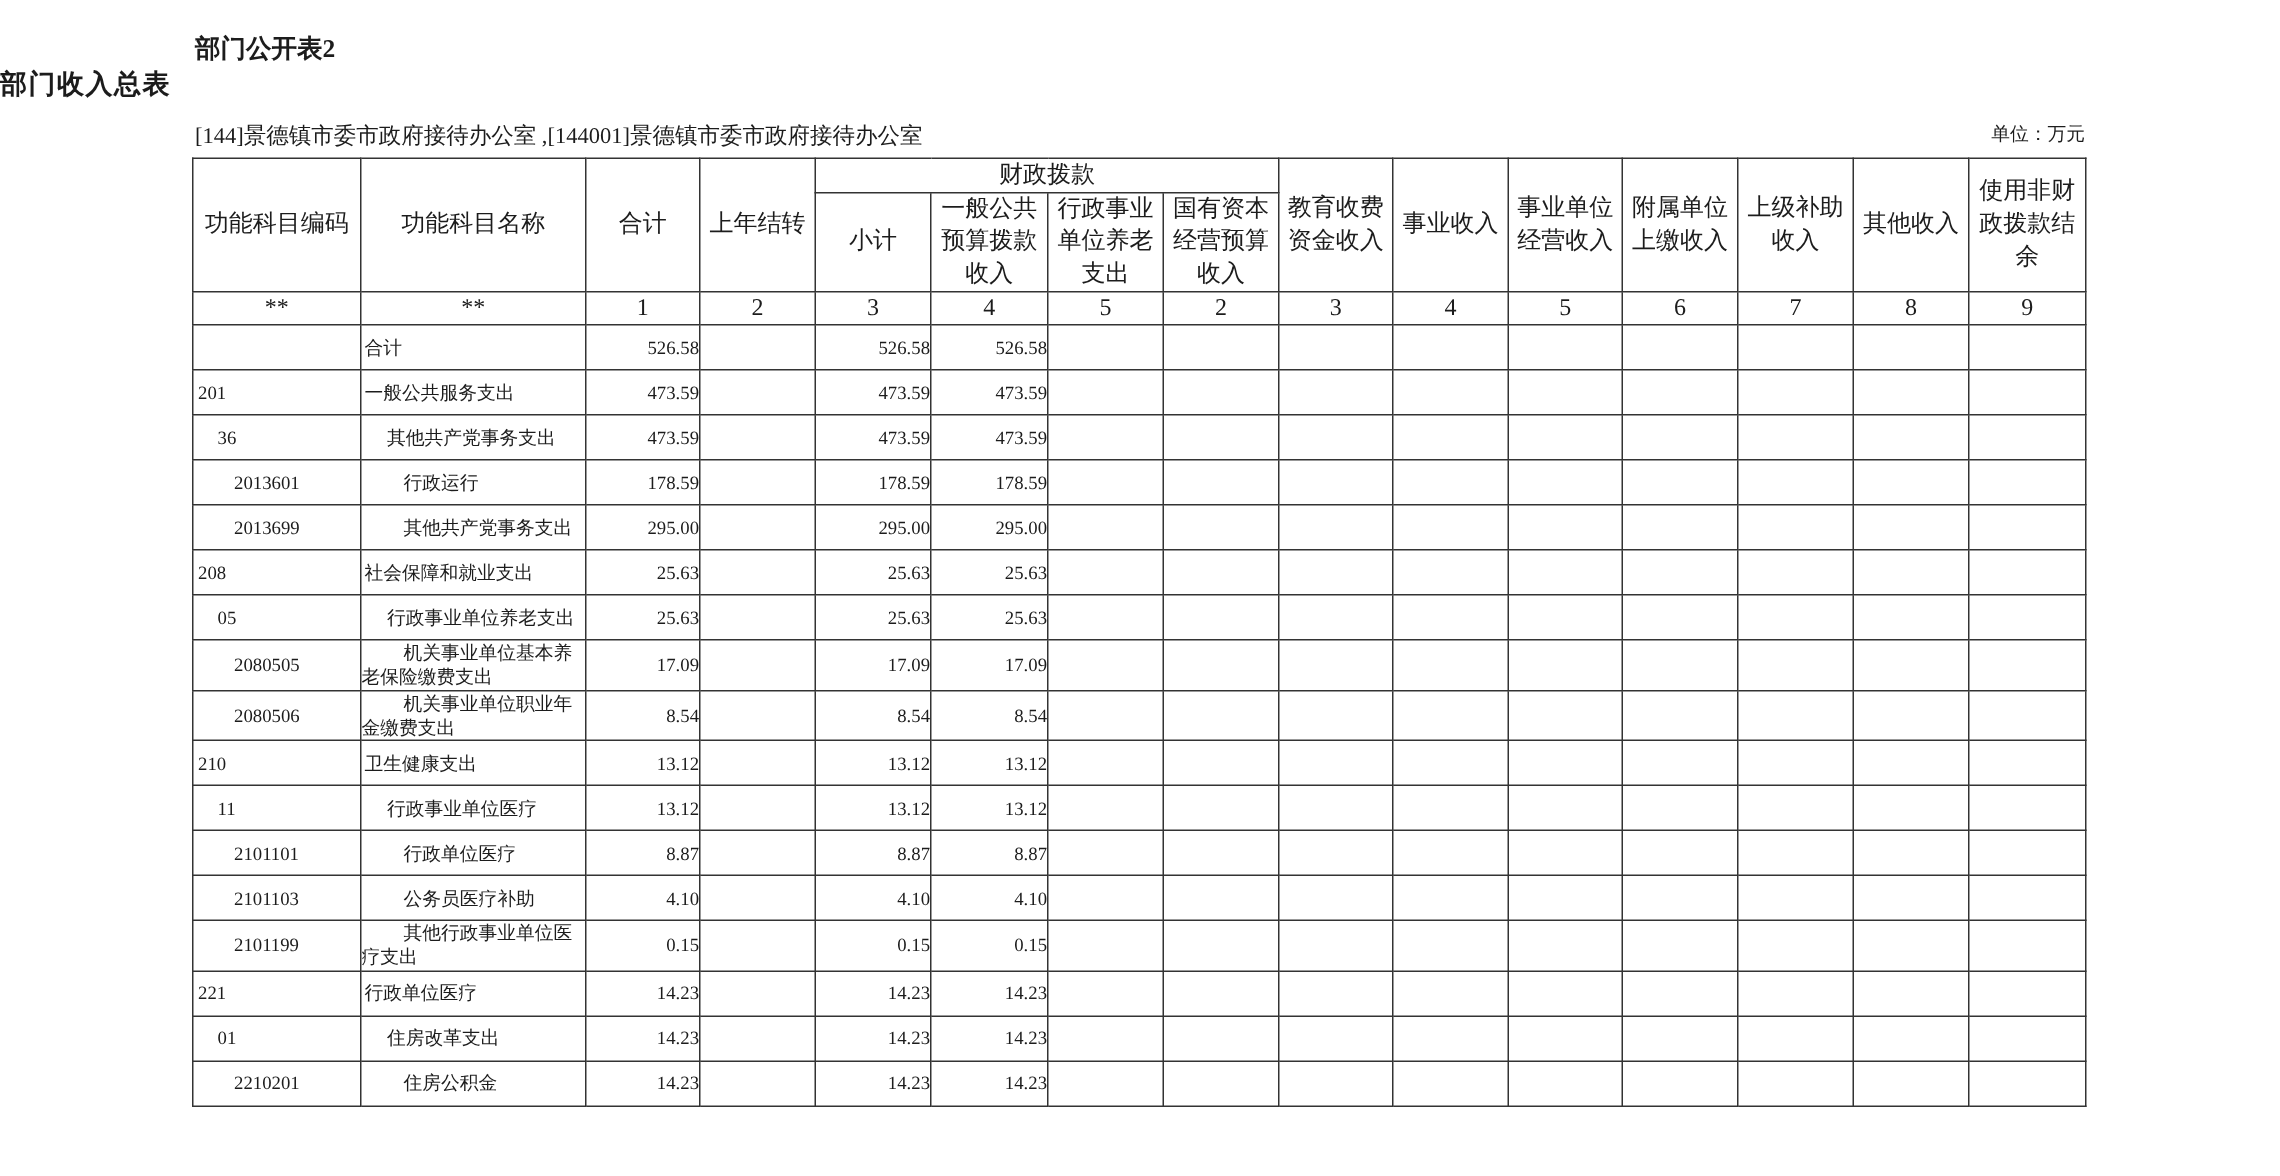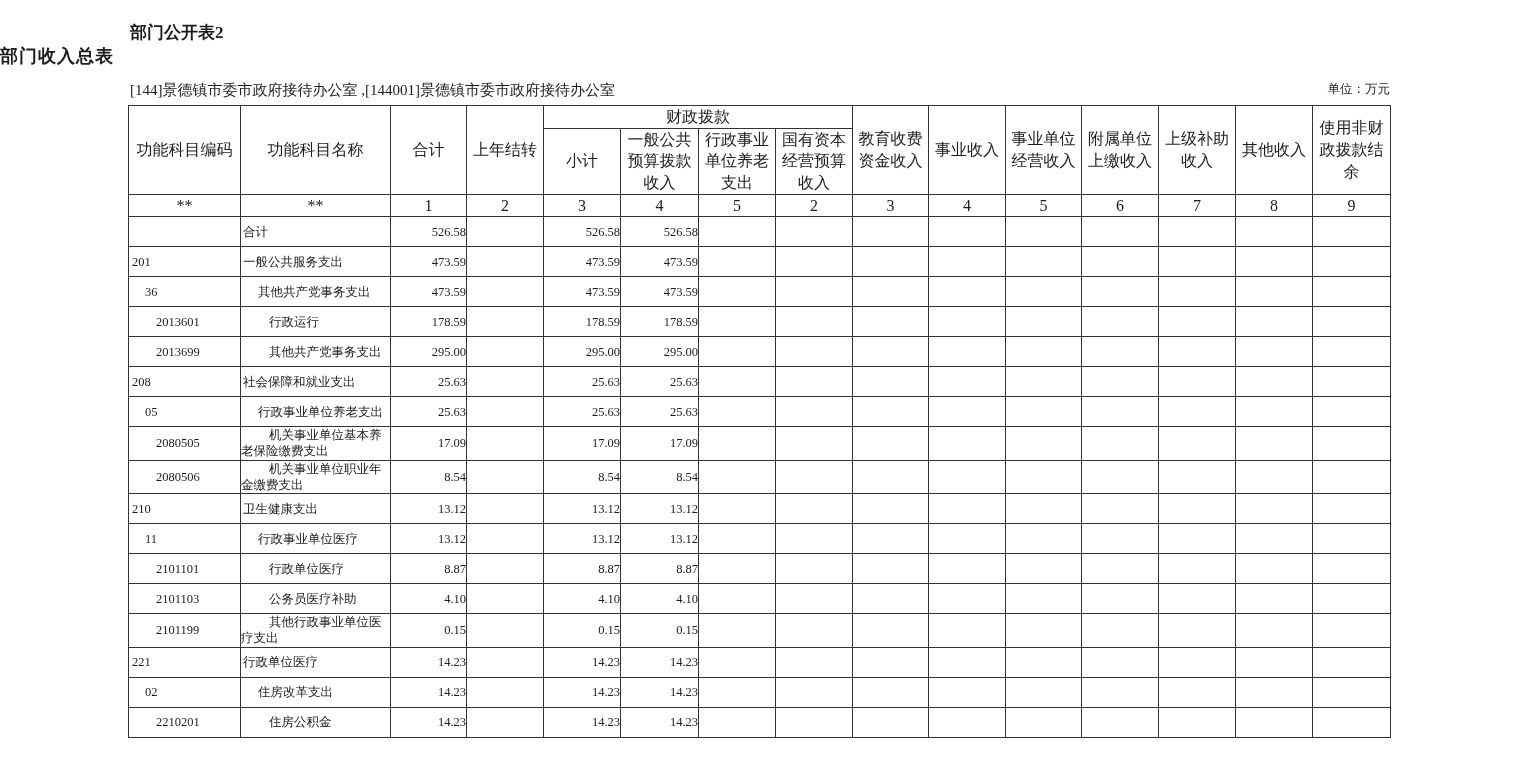--- a/index.html
+++ b/index.html
@@ -372,21 +372,21 @@
         <td class="num"></td>
         <td class="num"></td>
         <td class="num"></td>
         <td class="num"></td>
         <td class="num"></td>
         <td class="num"></td>
         <td class="num"></td>
         <td class="num"></td>
       </tr>
       <tr>
-        <td class="code lvl1">02</td>
+        <td class="code lvl1">01</td>
         <td class="name lvl1">住房改革支出</td>
         <td class="num">14.23</td>
         <td class="num"></td>
         <td class="num">14.23</td>
         <td class="num">14.23</td>
         <td class="num"></td>
         <td class="num"></td>
         <td class="num"></td>
         <td class="num"></td>
         <td class="num"></td>

